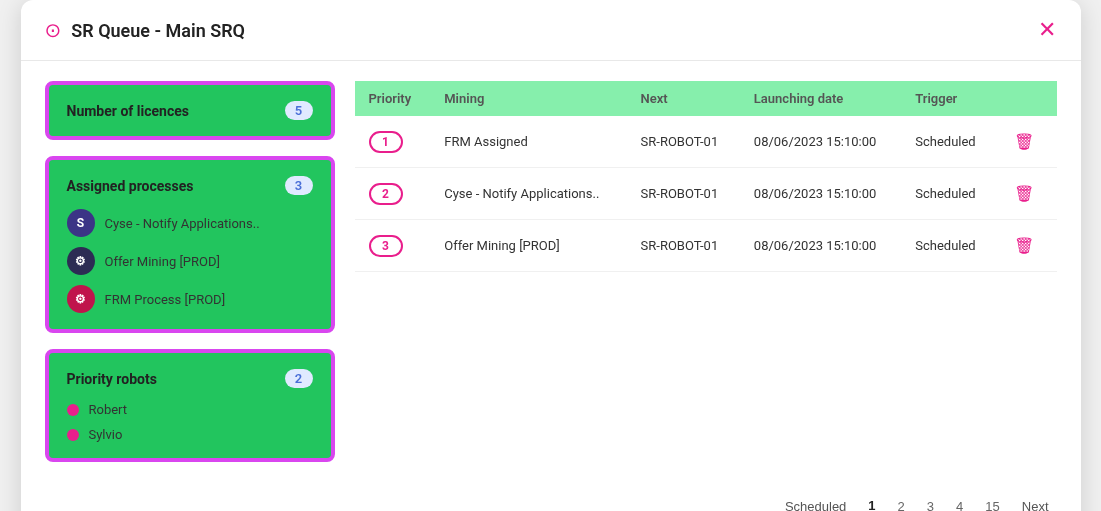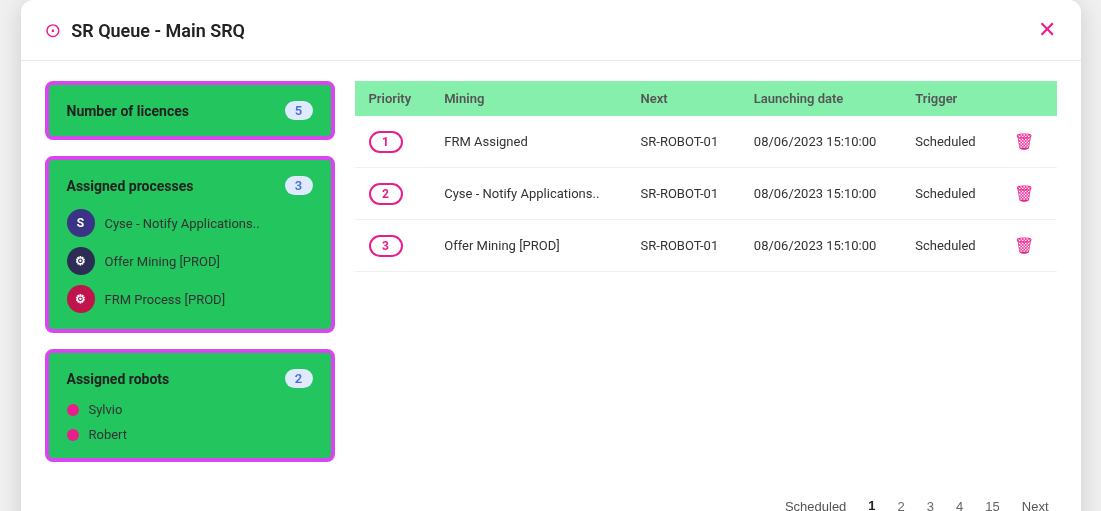--- a/index.html
+++ b/index.html
@@ -252,31 +252,31 @@
           </div>
           <div class="list-item">
             <div class="process-avatar avatar-pink">⚙</div>
             <span>FRM Process [PROD]</span>
           </div>
         </div>
       </div>
 
       <div class="info-card">
         <div class="card-header">
-          <span class="card-title">Assigned robots</span>
+          <span class="card-title">Priority robots</span>
           <span class="card-badge">2</span>
         </div>
         <div class="card-list">
+          <div class="list-item">
+            <div class="robot-dot"></div>
+            <span>Robert</span>
+          </div>
           <div class="list-item">
             <div class="robot-dot"></div>
             <span>Sylvio</span>
-          </div>
-          <div class="list-item">
-            <div class="robot-dot"></div>
-            <span>Robert</span>
           </div>
         </div>
       </div>
     </div>
 
     <div class="right-panel">
       <table class="queue-table">
         <thead>
           <tr>
             <th>Priority</th>

